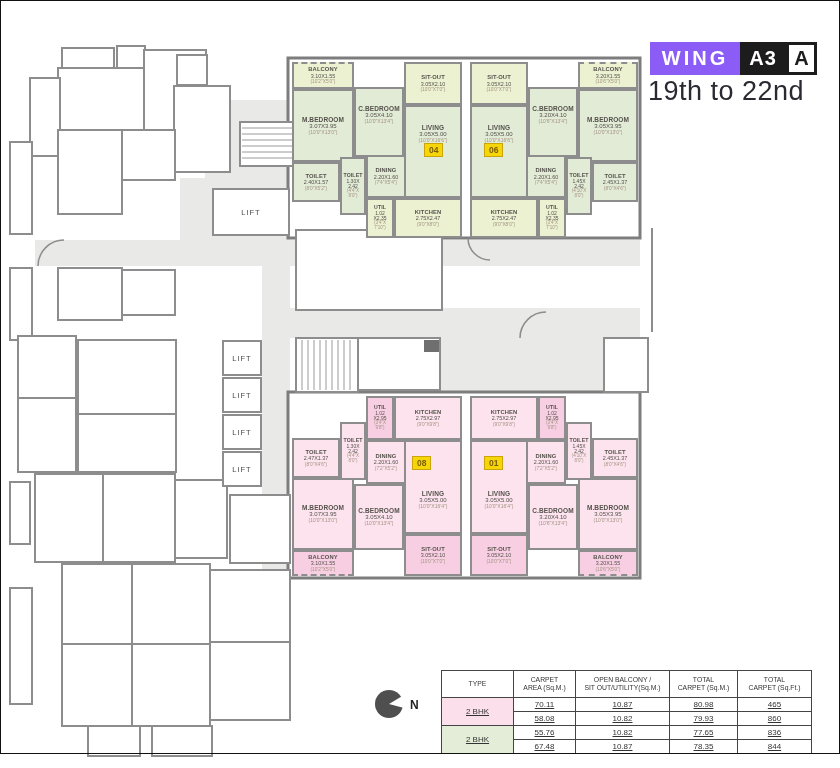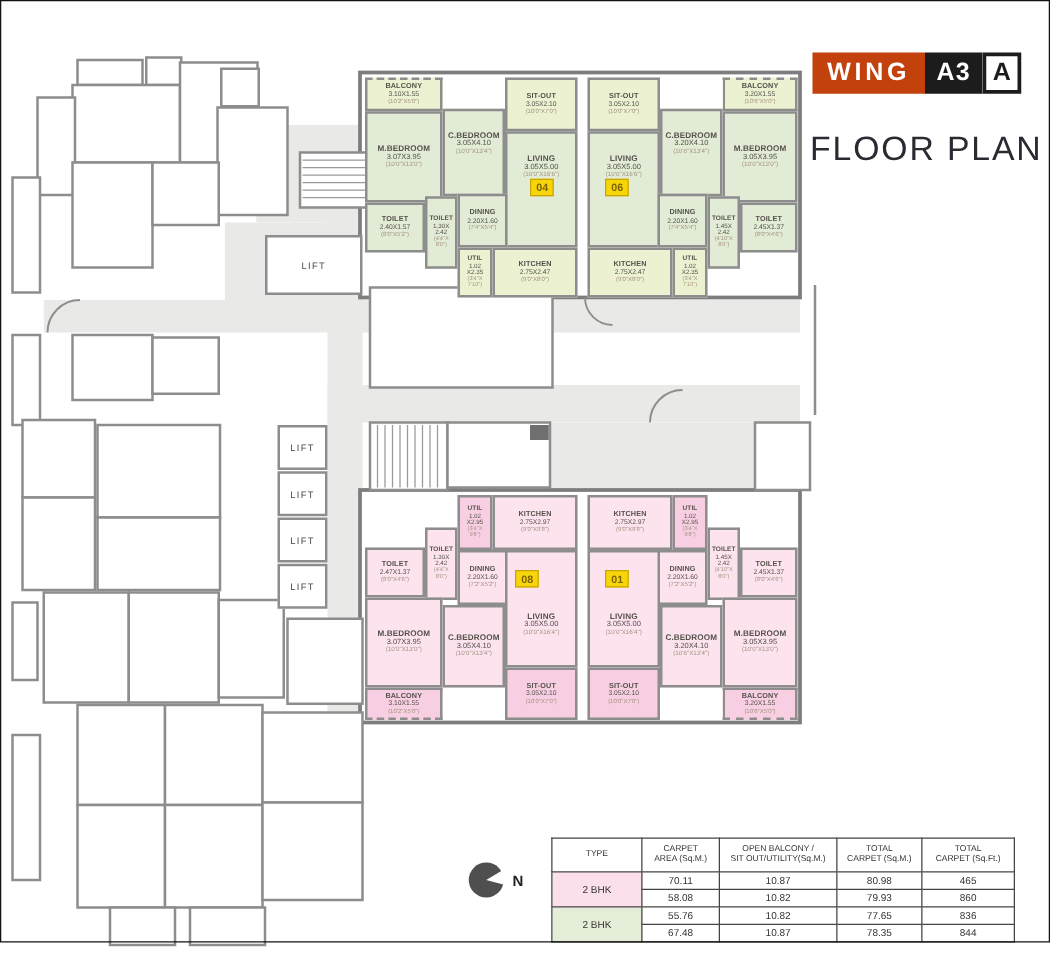--- a/index.html
+++ b/index.html
@@ -13,30 +13,30 @@
   .dashT{border-top-style:dashed}.dashB{border-bottom-style:dashed}
   .nm{font-size:6.5px;font-weight:700;color:#55524c;letter-spacing:.1px}
   .dm{font-size:6px;color:#55524c}
   .ft{font-size:5px;color:#a39382}
   .small .nm{font-size:5.8px}.small .dm{font-size:5.4px}.small .ft{font-size:4.8px}
   .tiny{line-height:1.05;padding:0 1px}
   .tiny .nm{font-size:5.2px}.tiny .dm{font-size:5px}.tiny .ft{font-size:4.5px}
   .badge{position:absolute;background:#f6d509;color:#7c5f04;font-weight:700;font-size:8.5px;padding:1px 4px;border:1px solid #caa50a;z-index:5;}
   .lift{position:absolute;box-sizing:border-box;border:2px solid #8d8d8d;background:#fff;display:flex;align-items:center;justify-content:center;font-size:7.5px;letter-spacing:1px;color:#4a4a4a;z-index:2;}
   .tbox{position:absolute;display:flex;align-items:center;justify-content:center;font-weight:700;font-size:20px;z-index:4;}
-  #wingbox{left:650px;top:42px;width:90px;height:33px;background:#c2410c;color:#fff;letter-spacing:3px;}
+  #wingbox{left:650px;top:42px;width:90px;height:33px;background:#8b5cf6;color:#fff;letter-spacing:3px;}
   #codebox{left:740px;top:42px;width:46px;height:33px;background:#1c1c1c;color:#fff;letter-spacing:1px;}
   #secbox{left:786px;top:42px;width:31px;height:33px;background:#fff;color:#1c1c1c;border:3px solid #1c1c1c;box-sizing:border-box;}
   .tline{position:absolute;left:648px;color:#2a2a33;font-size:27px;z-index:4;}
   #tline1{top:76px;letter-spacing:.5px}
   #tline2{top:104px;letter-spacing:1.5px}
   #areatable{position:absolute;left:441px;top:670px;border-collapse:collapse;background:#fff;z-index:4;}
   #areatable th,#areatable td{border:1px solid #444;text-align:center;vertical-align:middle;}
   #areatable th{font-weight:400;font-size:6.8px;color:#333;height:24px;line-height:1.25;padding:1px 2px;}
-  #areatable td{font-size:8px;color:#333;height:13px;padding:0 2px;}
+  #areatable td{font-size:8px;color:#333;height:13px;padding:0 2px;text-decoration:underline;}
   .tpink{background:#fbe0ec}.tgrn{background:#e4edd8}
   #north{position:absolute;left:366px;top:682px;z-index:4;}
 </style>
 </head>
 <body>
 
 <div id="canvas">
   <div id="frame"></div>
 
   <svg id="planlayer" width="840" height="768" viewBox="0 0 840 768">
@@ -312,21 +312,21 @@
 
   <div class="lift" style="left:212px;top:188px;width:78px;height:48px">LIFT</div>
   <div class="lift" style="left:222px;top:340px;width:40px;height:36px">LIFT</div>
   <div class="lift" style="left:222px;top:377px;width:40px;height:36px">LIFT</div>
   <div class="lift" style="left:222px;top:414px;width:40px;height:36px">LIFT</div>
   <div class="lift" style="left:222px;top:451px;width:40px;height:36px">LIFT</div>
 
   <div class="tbox" id="wingbox">WING</div>
   <div class="tbox" id="codebox">A3</div>
   <div class="tbox" id="secbox">A</div>
-  <div class="tline" id="tline2">FLOOR PLAN</div>
+  <div class="tline" id="tline1">19th to 22nd</div>
 
   <svg id="north" width="64" height="44">
     <circle cx="23" cy="22" r="14" fill="#4f4f4f"></circle>
     <polygon points="23,22 38,13 38,26" fill="#ffffff"></polygon>
     <text x="44" y="27" font-size="12" font-weight="bold" fill="#222" font-family="Liberation Sans, sans-serif">N</text>
   </svg>
 
   <table id="areatable">
     <colgroup>
         <col style="width:72px">

